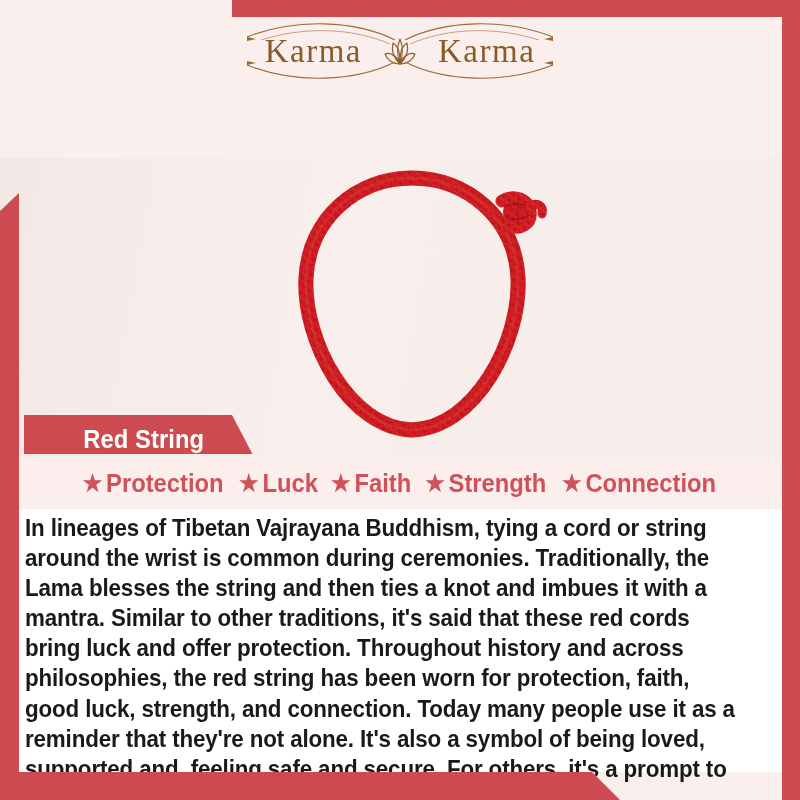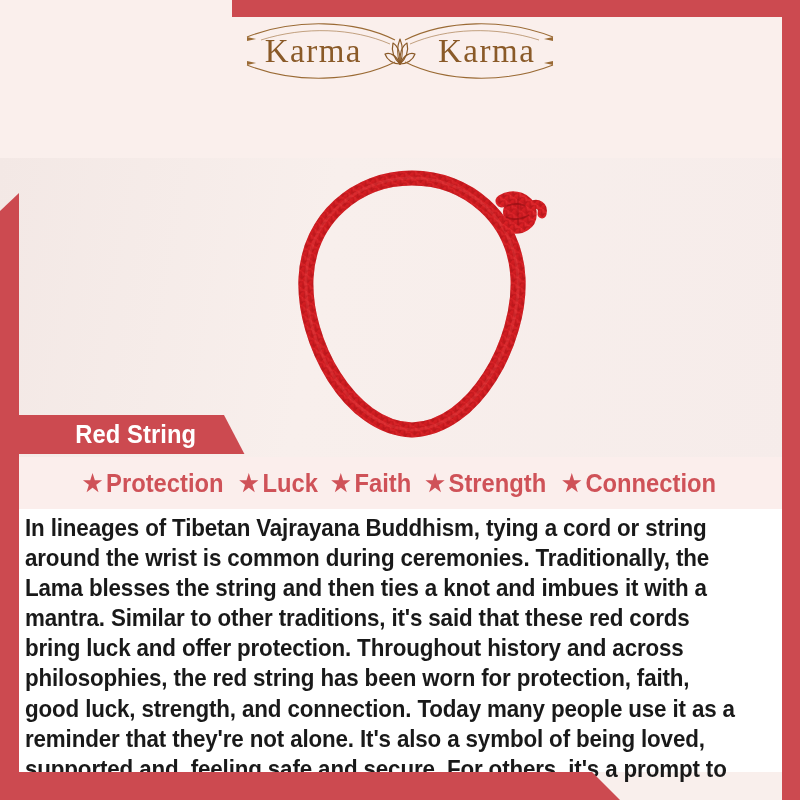--- a/index.html
+++ b/index.html
@@ -97,25 +97,25 @@
     background:
       linear-gradient(100deg, #f3e8e5 0%, #f8efec 40%, #f6ecea 100%);
   }
   .bracelet-wrap {
     position: absolute; top: 8px; left: 262px; width: 300px; height: 285px;
   }
   .bracelet-svg { width: 300px; height: 285px; display: block; }
 
   
   .ribbon {
-    position: absolute; top: 415px; left: 16px; height: 39px; width: 230px;
+    position: absolute; top: 415px; left: 24px; height: 39px; width: 230px;
     background: var(--red);
     z-index: 7;
     clip-path: polygon(0 0, 208px 0, 230px 42px, 0 42px);
-    display: flex; align-items: center;
+    display: flex; align-items: flex-end;
   }
   .ribbon-text {
     color: #ffffff;
     font-size: 25px;
     font-weight: bold;
     letter-spacing: 0.1px;
     margin-left: 56px;
     transform: scaleX(0.95);
     white-space: nowrap;
   }

